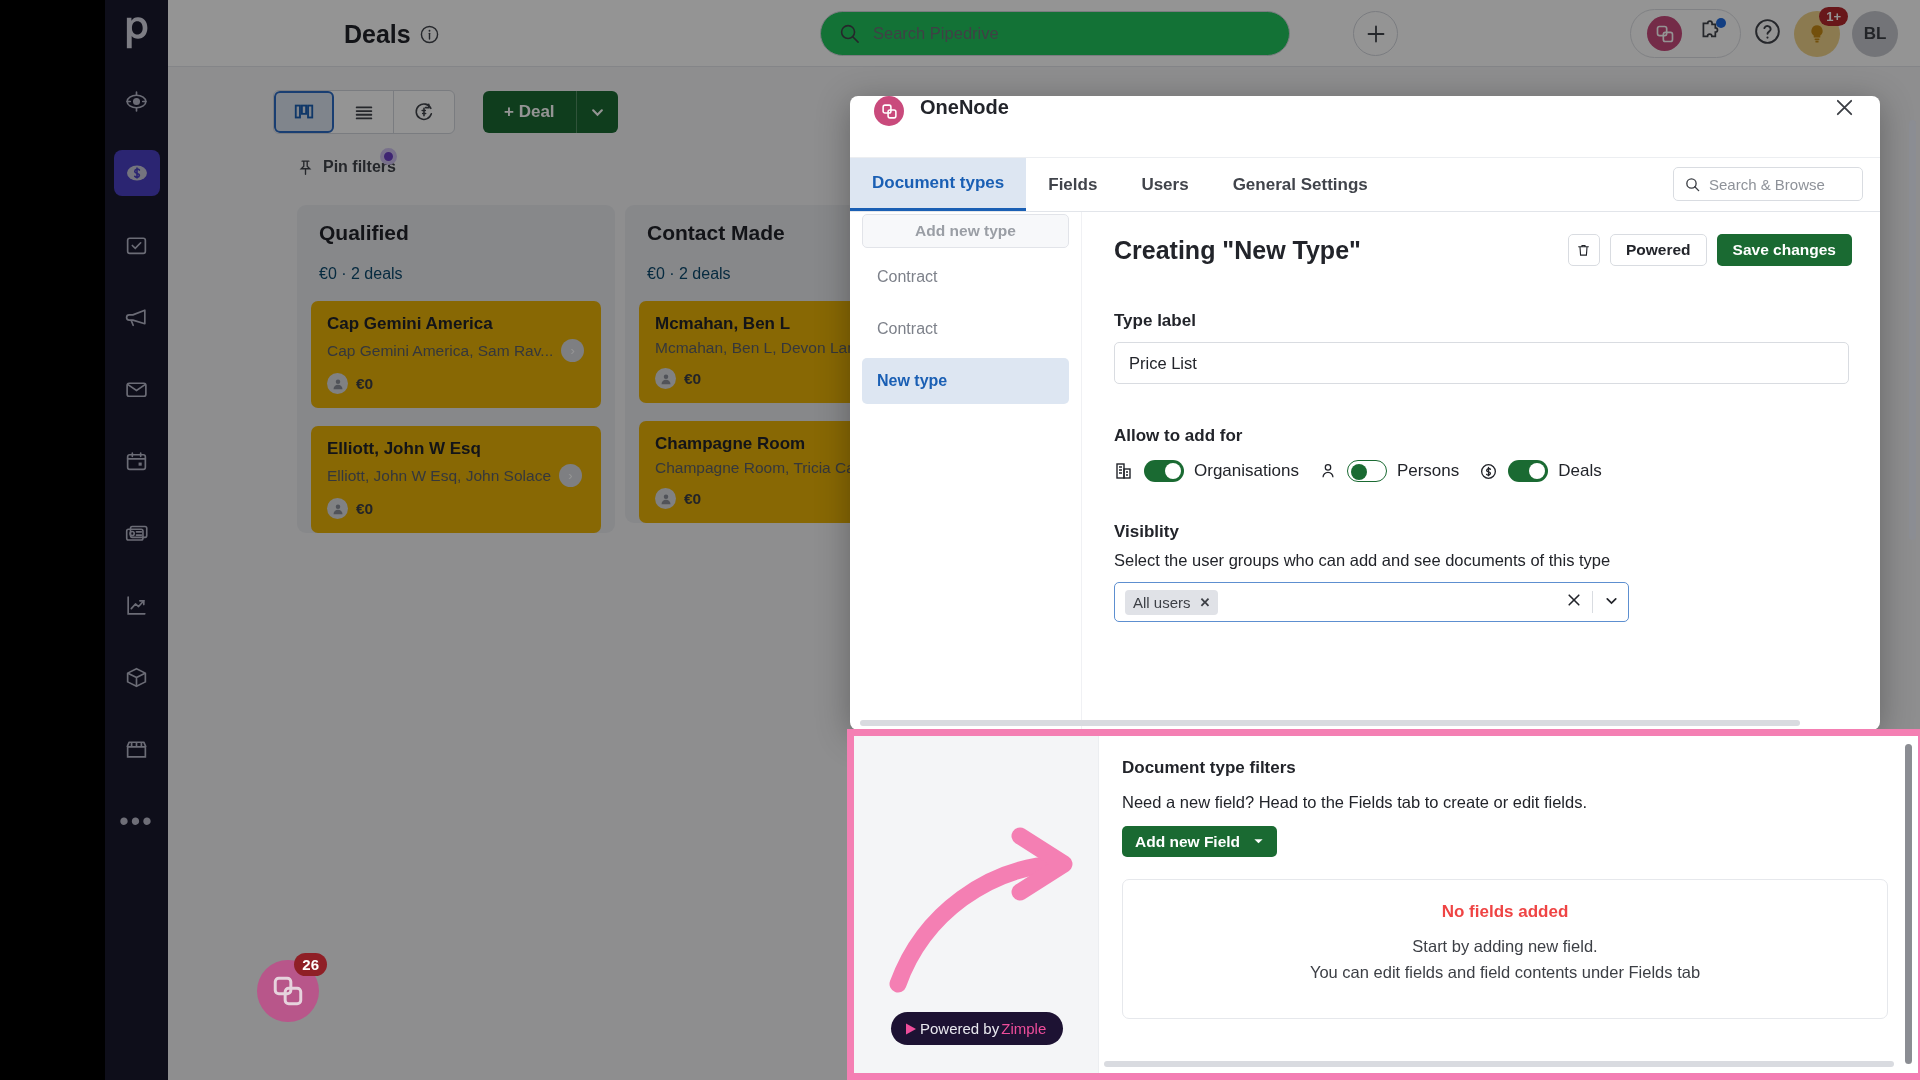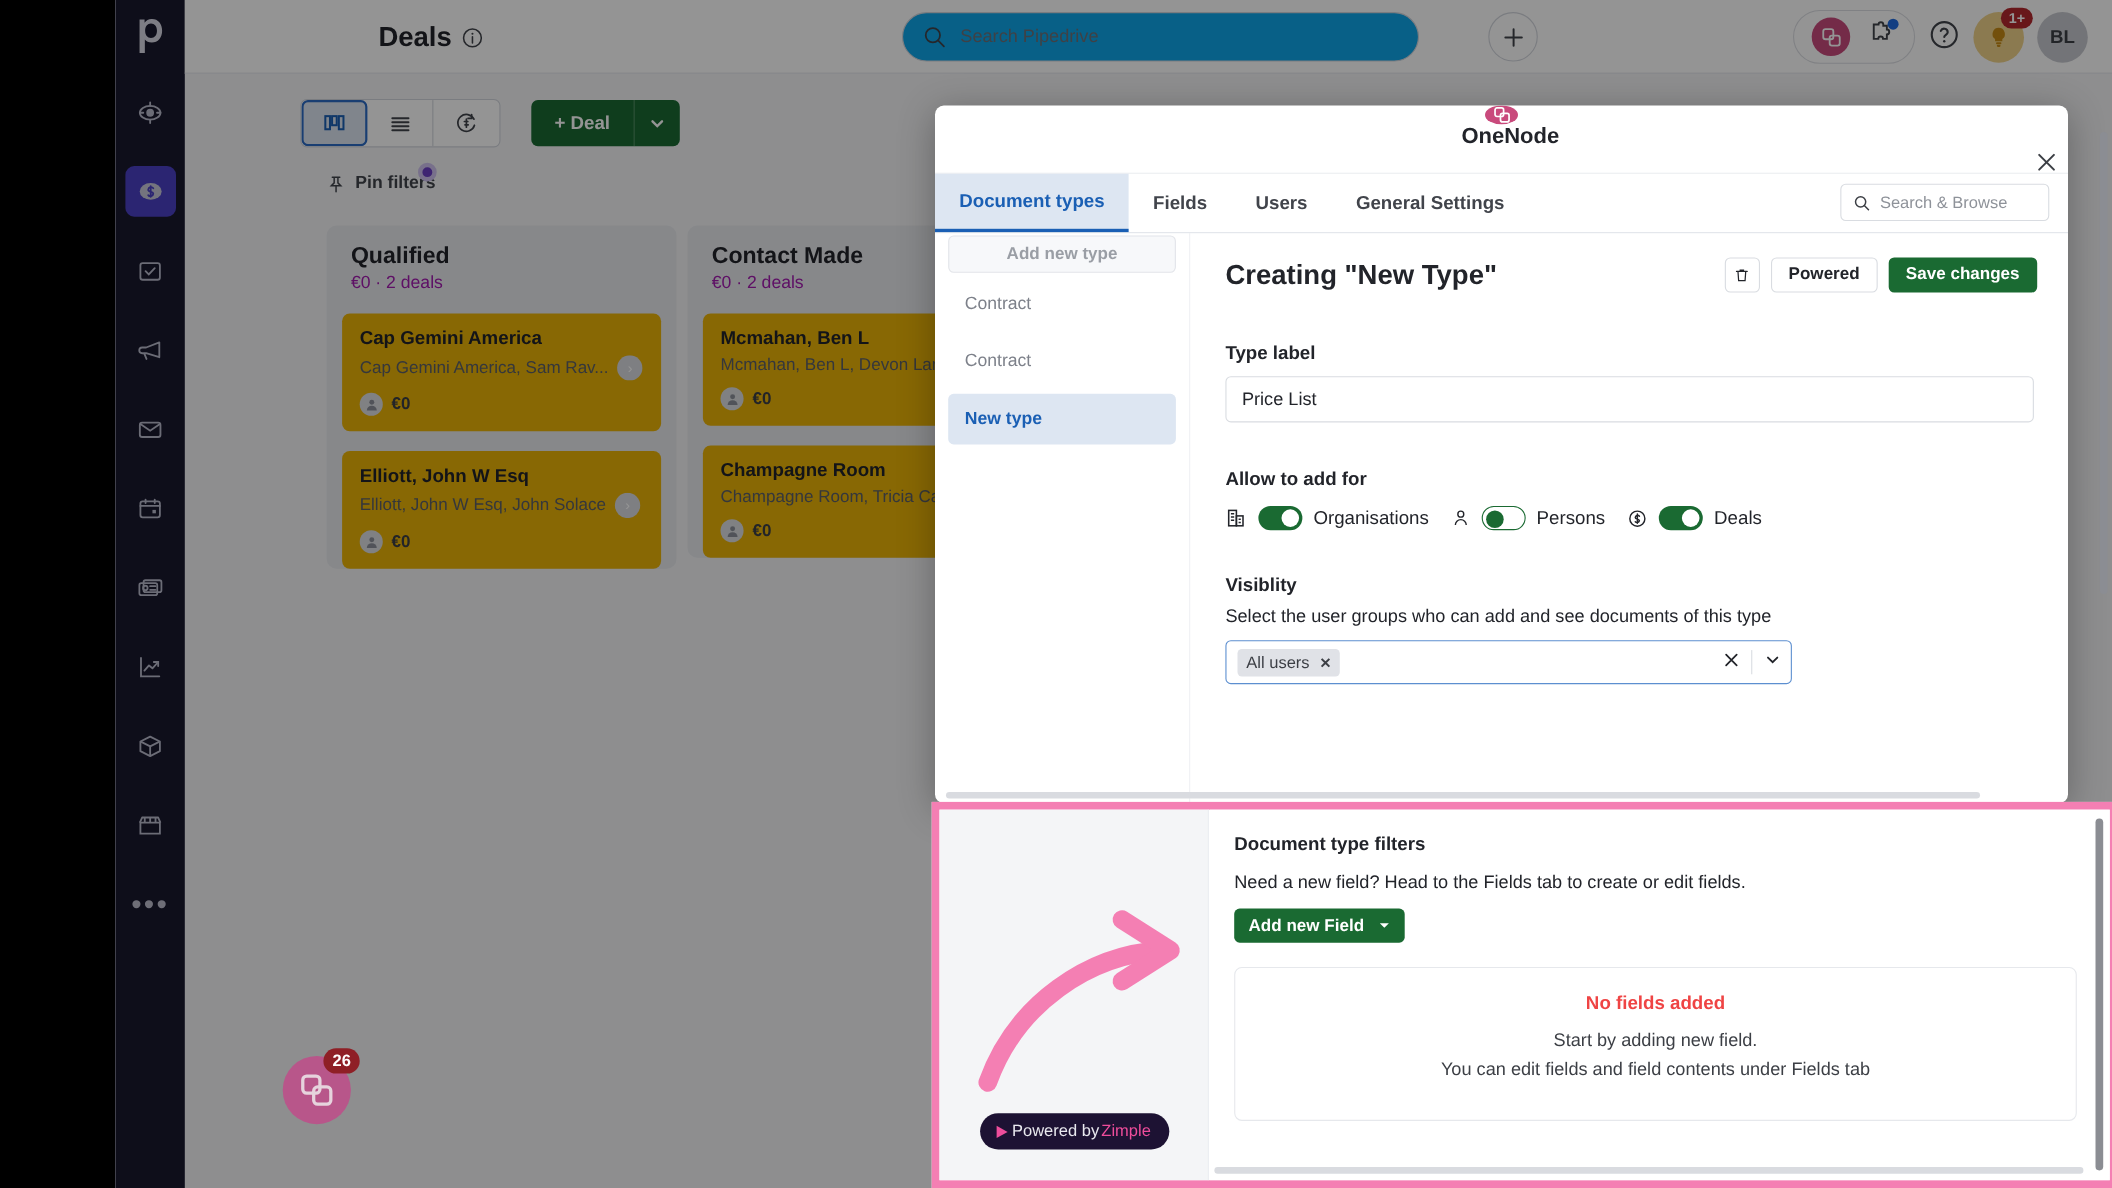--- a/index.html
+++ b/index.html
@@ -32,21 +32,21 @@
   #rail .dots { color:#bdbdce; font-size:27px; letter-spacing:2px; line-height:10px;}
 
   
   #topbar {
     position:absolute; left:63px; top:0; right:0; height:67px;
     background:#fff; border-bottom:1px solid #e4e6eb;
     display:flex; align-items:center; z-index: 6;
   }
   #searchwrap {
     position:absolute; left:652px; top:11px; width:470px; height:45px;
-    border:1px solid #d3d6dd; border-radius:23px; background:#0ea5e9;
+    border:1px solid #d3d6dd; border-radius:23px; background:#22c55e;
     display:flex; align-items:center; padding-left:18px; gap:13px;
   }
   #searchwrap input {
     border:none; outline:none; font-size:16.5px; color:#3d3f45;
     background:transparent; width:370px; font-family:"Liberation Sans",sans-serif;
   }
   #searchwrap input::placeholder { color:#6d7178; }
   #plusbtn {
     position:absolute; left:1185px; top:11px; width:45px; height:45px;
     border-radius:50%; border:1px solid #d3d6dd; background:#fff;
@@ -84,37 +84,37 @@
   .dealbtn .car { width:42px; border-left:1px solid rgba(255,255,255,.25); display:flex;align-items:center;justify-content:center;color:#fff; }
   #pinfilters { position:absolute; left:192px; top:158px; display:flex; align-items:center; gap:9px;
     font-size:16px; color:#41444b; font-weight:600; }
   .pin-dot { position:absolute; left:275px; top:148px; width:17px;height:17px;border-radius:50%;
     background:#6b3fc4; border:4px solid #cfc2ef; }
 
   .col { position:absolute; top:205px; width:318px; background:#e9eaee; border-radius:9px; padding:16px 0 0 0; }
   .col.c1 { left:192px; }
   .col.c2 { left:520px; }
   .col h3 { font-size:21px; font-weight:700; color:#22242a; padding:0 22px; }
-  .col .sub { font-size:16px; color:#a21caf; padding:4px 22px 0; }
+  .col .sub { font-size:16px; color:#0c4a6e; padding:4px 22px 0;margin-top:16px; }
   .card { background:#eab308; border-radius:7px; margin:18px 14px 0; padding:13px 16px 14px; }
   .card .t { font-size:17px; font-weight:700; color:#22242a; white-space:nowrap; }
   .card .s { font-size:15.5px; color:#5c6067; margin-top:5px; display:flex;align-items:center;gap:8px; white-space:nowrap; overflow:hidden;}
   .card .s span.txt { overflow:hidden; text-overflow:ellipsis; max-width:228px; display:block; }
   .chev { min-width:23px;width:23px;height:23px;border-radius:50%;background:#d9dbe0;color:#fff;
           display:flex;align-items:center;justify-content:center;font-size:13px; }
   .card .v { display:flex;align-items:center;gap:8px; margin-top:11px; font-size:15.5px;color:#3c3f45;font-weight:600;}
   .pers-ic { width:21px;height:21px;border-radius:50%;background:#dcdee2;display:flex;align-items:center;justify-content:center;}
 
   
   #modal {
     position:absolute; left:745px; top:96px; width:1030px; height:634px;
     background:#fff; border-radius:8px; z-index:50;
     box-shadow:0 6px 34px rgba(0,0,0,.3); overflow:hidden;
   }
-  #modal-head { height:62px; display:flex; align-items:center; padding:0 8px; border-bottom:1px solid #eceef1;flex-direction:column;}
+  #modal-head { height:62px; display:flex; align-items:flex-start; padding:0 24px; border-bottom:1px solid #eceef1;}
   #modal-head .nm { font-size:20px; font-weight:700; color:#22242a; margin-left:16px; }
   #modal-close { margin-left:auto; color:#3c3f45; }
   #tabs { height:54px; display:flex; align-items:stretch; border-bottom:1px solid #e2e5ea; position:relative; }
   .tab { display:flex;align-items:center; padding:0 22px; font-size:17px; color:#41444b; font-weight:600; }
   .tab.active { color:#1a5fb4; background:#dde6f2; border-bottom:3px solid #1a5fb4; }
   #modal-search {
     position:absolute; right:17px; top:9px; width:190px; height:34px;
     border:1px solid #d9dce1; border-radius:5px; display:flex;align-items:center;gap:9px;padding:0 11px;
     font-size:15px; color:#8e9299;
   }

